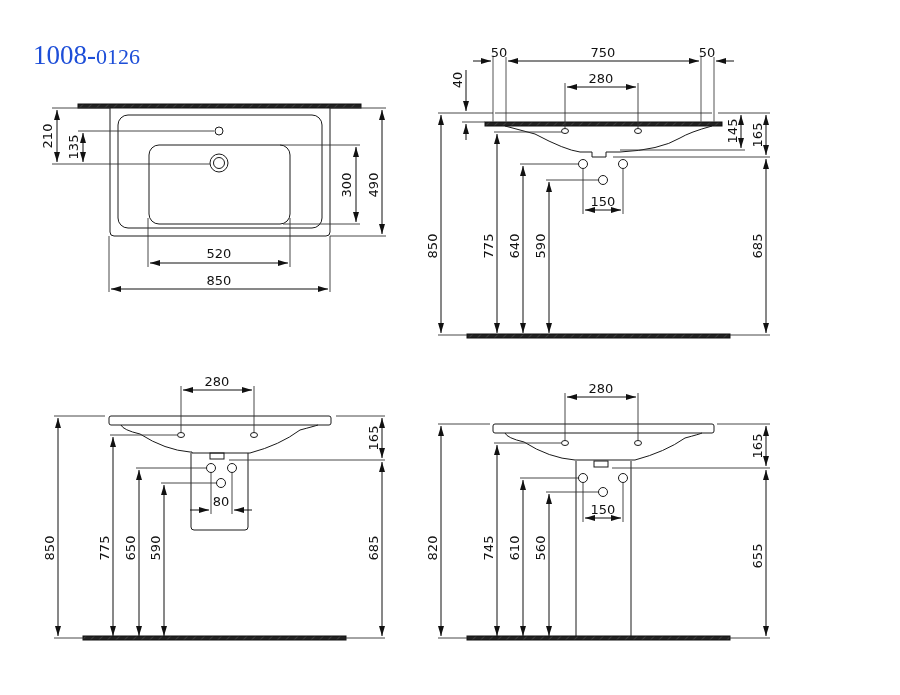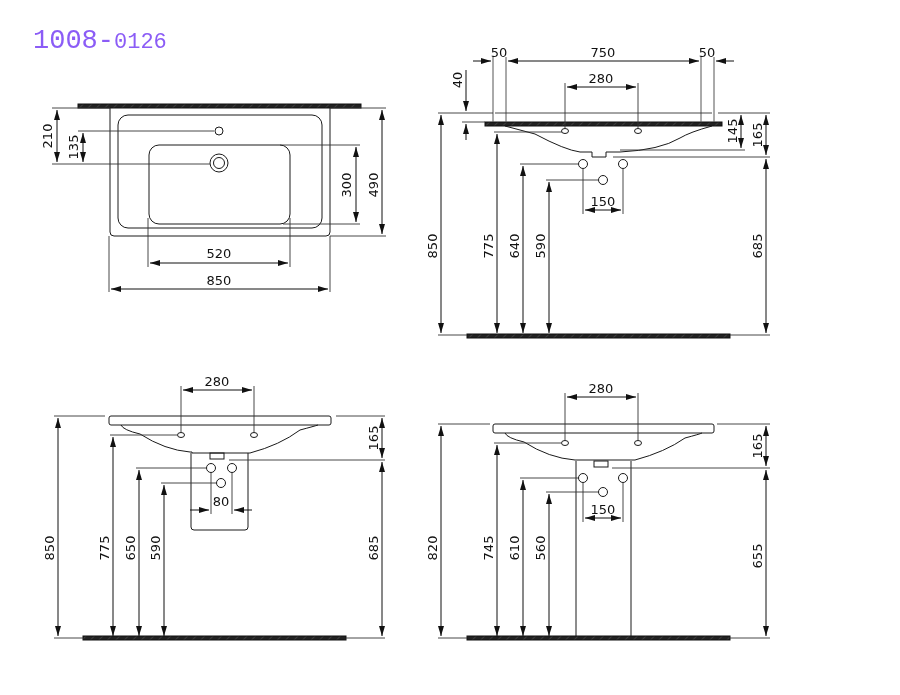--- a/index.html
+++ b/index.html
@@ -1,18 +1,18 @@
 <!DOCTYPE html>
 <html><head>
 <meta charset="utf-8">
 <style>
   html, body { margin: 0; padding: 0; background: #ffffff; }
   body { width: 900px; height: 695px; position: relative; overflow: hidden; font-family: "DejaVu Sans", sans-serif; }
   #drawing { position: absolute; left: 0; top: 0; }
-  .title { position: absolute; left: 33px; top: 26px; font-family: Liberation Mono, monospace; color: #8b5cf6; white-space: nowrap; }
+  .title { position: absolute; left: 33px; top: 40px; font-family: Liberation Serif, serif; color: #1d4ed8; white-space: nowrap; }
   .title .main { font-size: 27px; letter-spacing: 0px; }
   .title .sep { font-size: 27px; }
   .title .sub { font-size: 22px; }
   svg text { font-family: "DejaVu Sans", sans-serif; font-size: 13px; fill: #111; }
   .ln { stroke: #1a1a1a; stroke-width: 1; fill: none; }
   .thin { stroke: #333; stroke-width: 0.9; fill: none; }
   .gray { stroke: #555; stroke-width: 1; fill: none; }
   .floor { fill: url(#hatch); stroke: #111; stroke-width: 1; }
   .dim { stroke: #111; stroke-width: 1; fill: none; }
 </style>

